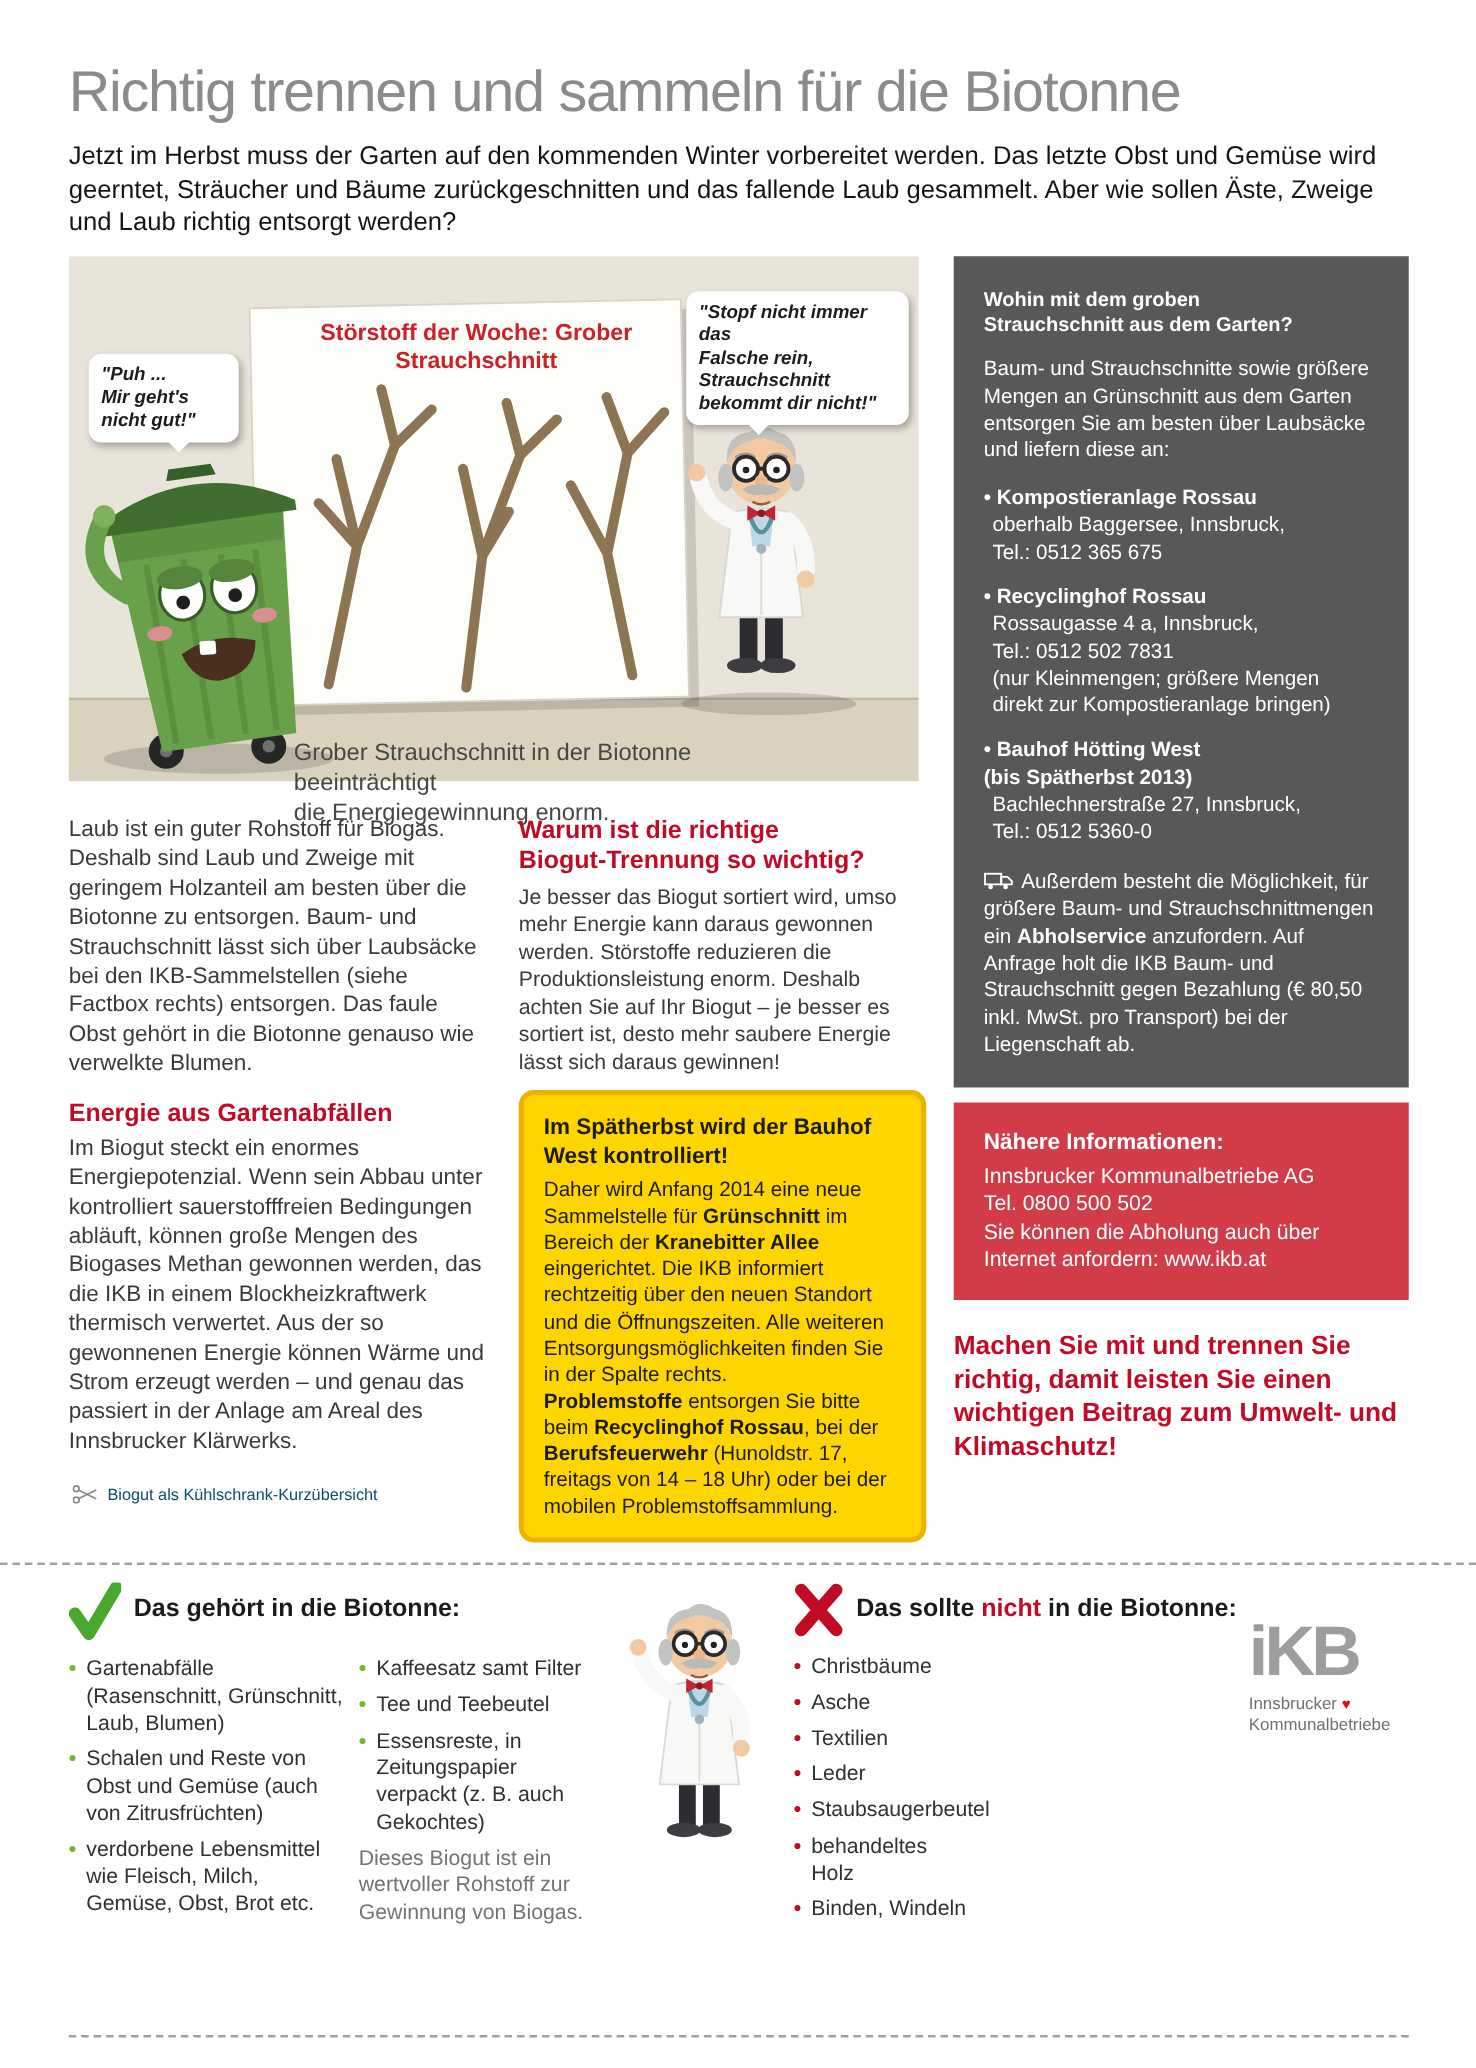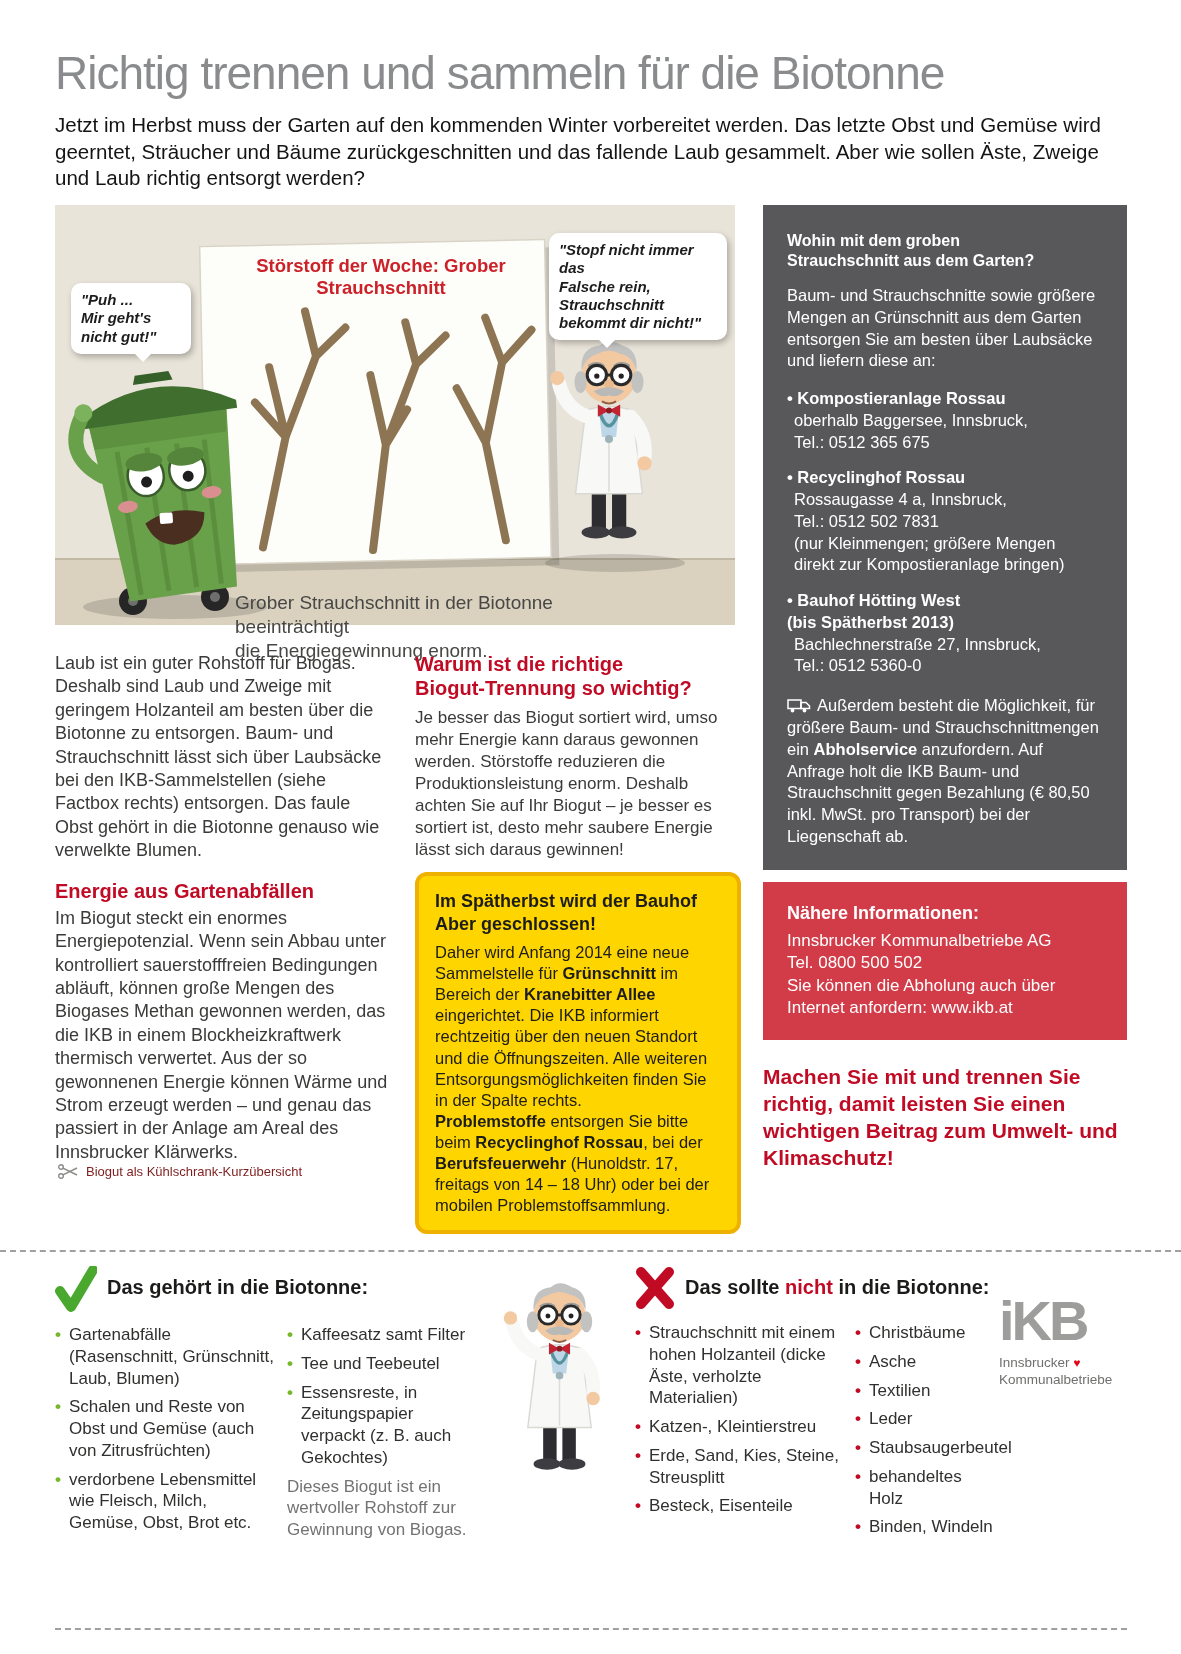--- a/index.html
+++ b/index.html
@@ -43,21 +43,21 @@
   .entry { margin-bottom:14px; }
   .entry-title, .entry-sub { font-weight:bold; }
   .entry-body { padding-left:7px; }
   .pickup { margin-top:18px; }
   .truck { display:inline-block; vertical-align:-2px; margin-right:6px; }
   .info-box { background:#d23c49; color:#fff; padding:20px 24px; margin-top:12px; font-size:17px; line-height:1.33; }
   .info-heading { font-weight:bold; font-size:18px; margin-bottom:4px; }
   .cta { margin-top:24px; color:#c10b25; font-weight:bold; font-size:21px; line-height:1.28; }
 
   
-  .cutline-row { position:absolute; left:58px; top:1164px; display:flex; align-items:center; gap:8px; color:#7f1d1d; font-size:13px; }
+  .cutline-row { position:absolute; left:58px; top:1188px; display:flex; align-items:center; gap:8px; color:#0c4a6e; font-size:13px; }
   .cut-dash { position:absolute; left:0; width:1181px; border-top:2px dashed #a0a09e; }
   .cut-dash.top { top:1250px; }
   .cut-dash.bottom { top:1628px; }
 
   
   .bottom { position:absolute; left:55px; top:1266px; width:1072px; display:flex; }
   .head-row { display:flex; align-items:flex-start; gap:10px; margin-bottom:12px; }
   .check-head, .no-head { font-size:20px; font-weight:bold; color:#1b1b1a; margin-top:10px; }
   .cols { display:flex; }
   .list { list-style:none; font-size:17px; line-height:1.28; color:#30302f; }
@@ -192,21 +192,21 @@
   </div>
 
   <div class="col-mid">
     <h3 class="red-heading prelines">Warum ist die richtige
 Biogut-Trennung so wichtig?</h3>
     <p>Je besser das Biogut sortiert wird, umso mehr Energie kann daraus gewonnen werden. Störstoffe reduzieren die Produktionsleistung enorm. Deshalb achten Sie auf Ihr Biogut – je besser es sortiert ist, desto mehr saubere Energie lässt sich daraus gewinnen!</p>
   </div>
 
   <div class="notice-box">
     <div class="notice-heading prelines">Im Spätherbst wird der Bauhof
-Aber geschlossen!</div>
+West kontrolliert!</div>
     <div class="prelines"><span>Daher wird Anfang 2014 eine neue Sammelstelle für </span><span style="font-weight: bold;">Grünschnitt</span><span> im Bereich der </span><span style="font-weight: bold;">Kranebitter Allee</span><span> eingerichtet. Die IKB informiert rechtzeitig über den neuen Standort und die Öffnungszeiten. Alle weiteren Entsorgungsmöglichkeiten finden Sie in der Spalte rechts.
 </span><span style="font-weight: bold;">Problemstoffe</span><span> entsorgen Sie bitte beim </span><span style="font-weight: bold;">Recyclinghof Rossau</span><span>, bei der </span><span style="font-weight: bold;">Berufsfeuerwehr</span><span> (Hunoldstr. 17, freitags von 14 – 18 Uhr) oder bei der mobilen Problemstoffsammlung.</span></div>
   </div>
 
   <aside class="sidebar">
     <div class="factbox">
       <div class="factbox-heading prelines">Wohin mit dem groben
 Strauchschnitt aus dem Garten?</div>
       <div class="factbox-intro">Baum- und Strauchschnitte sowie größere Mengen an Grünschnitt aus dem Garten entsorgen Sie am besten über Laubsäcke und liefern diese an:</div>
 
@@ -294,26 +294,20 @@
     </div>
 
     <div class="no-block">
       <div class="head-row">
         <svg width="40" height="44" viewBox="0 0 40 44">
           <path d="M6 6 L34 38 M34 6 L6 38" stroke="#c10b25" stroke-width="10" stroke-linecap="round"></path>
         </svg>
         <h3 class="no-head"><span>Das sollte </span><span style="color: rgb(193, 11, 37);">nicht</span><span> in die Biotonne:</span></h3>
       </div>
       <div class="cols">
-        <ul class="list no-col1">
-            <li>Strauchschnitt mit einem hohen Holzanteil (dicke Äste, verholzte Materialien)</li>
-            <li>Katzen-, Kleintierstreu</li>
-            <li>Erde, Sand, Kies, Steine, Streusplitt</li>
-            <li>Besteck, Eisenteile</li>
-          </ul>
         <ul class="list no-col2">
             <li>Christbäume</li>
             <li>Asche</li>
             <li>Textilien</li>
             <li>Leder</li>
             <li>Staubsaugerbeutel</li>
             <li>behandeltes Holz</li>
             <li>Binden, Windeln</li>
           </ul>
       </div>

